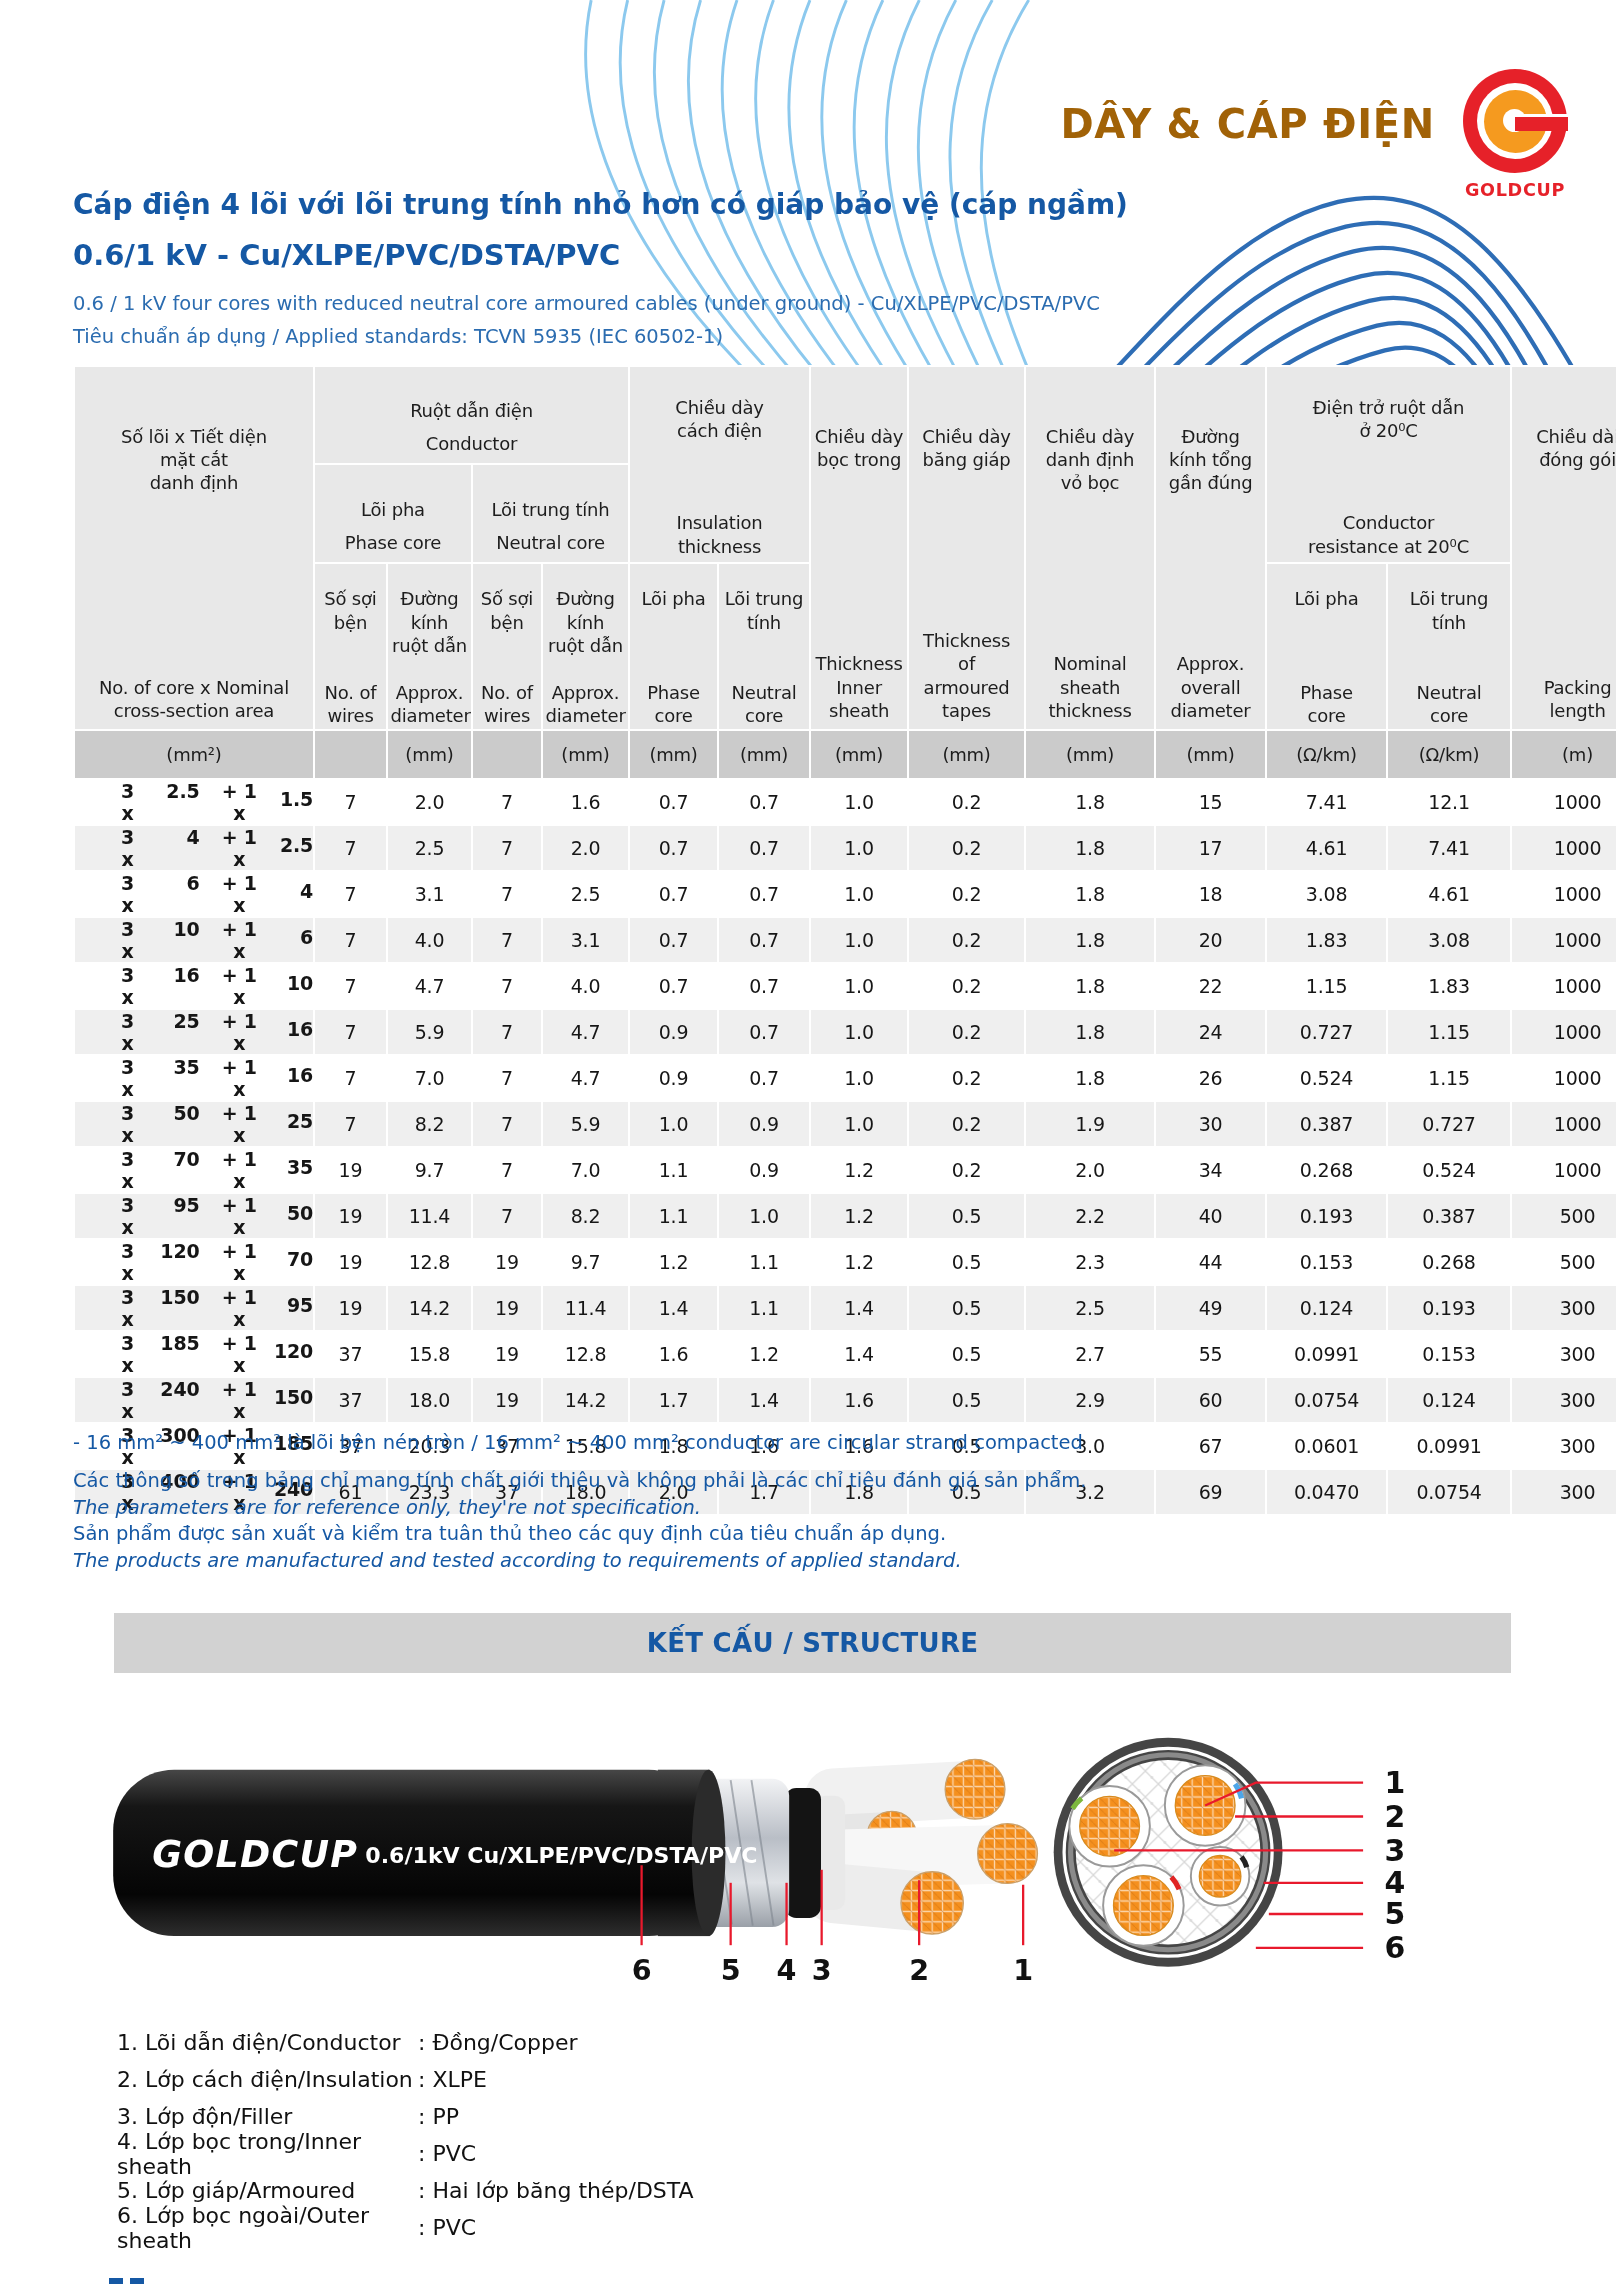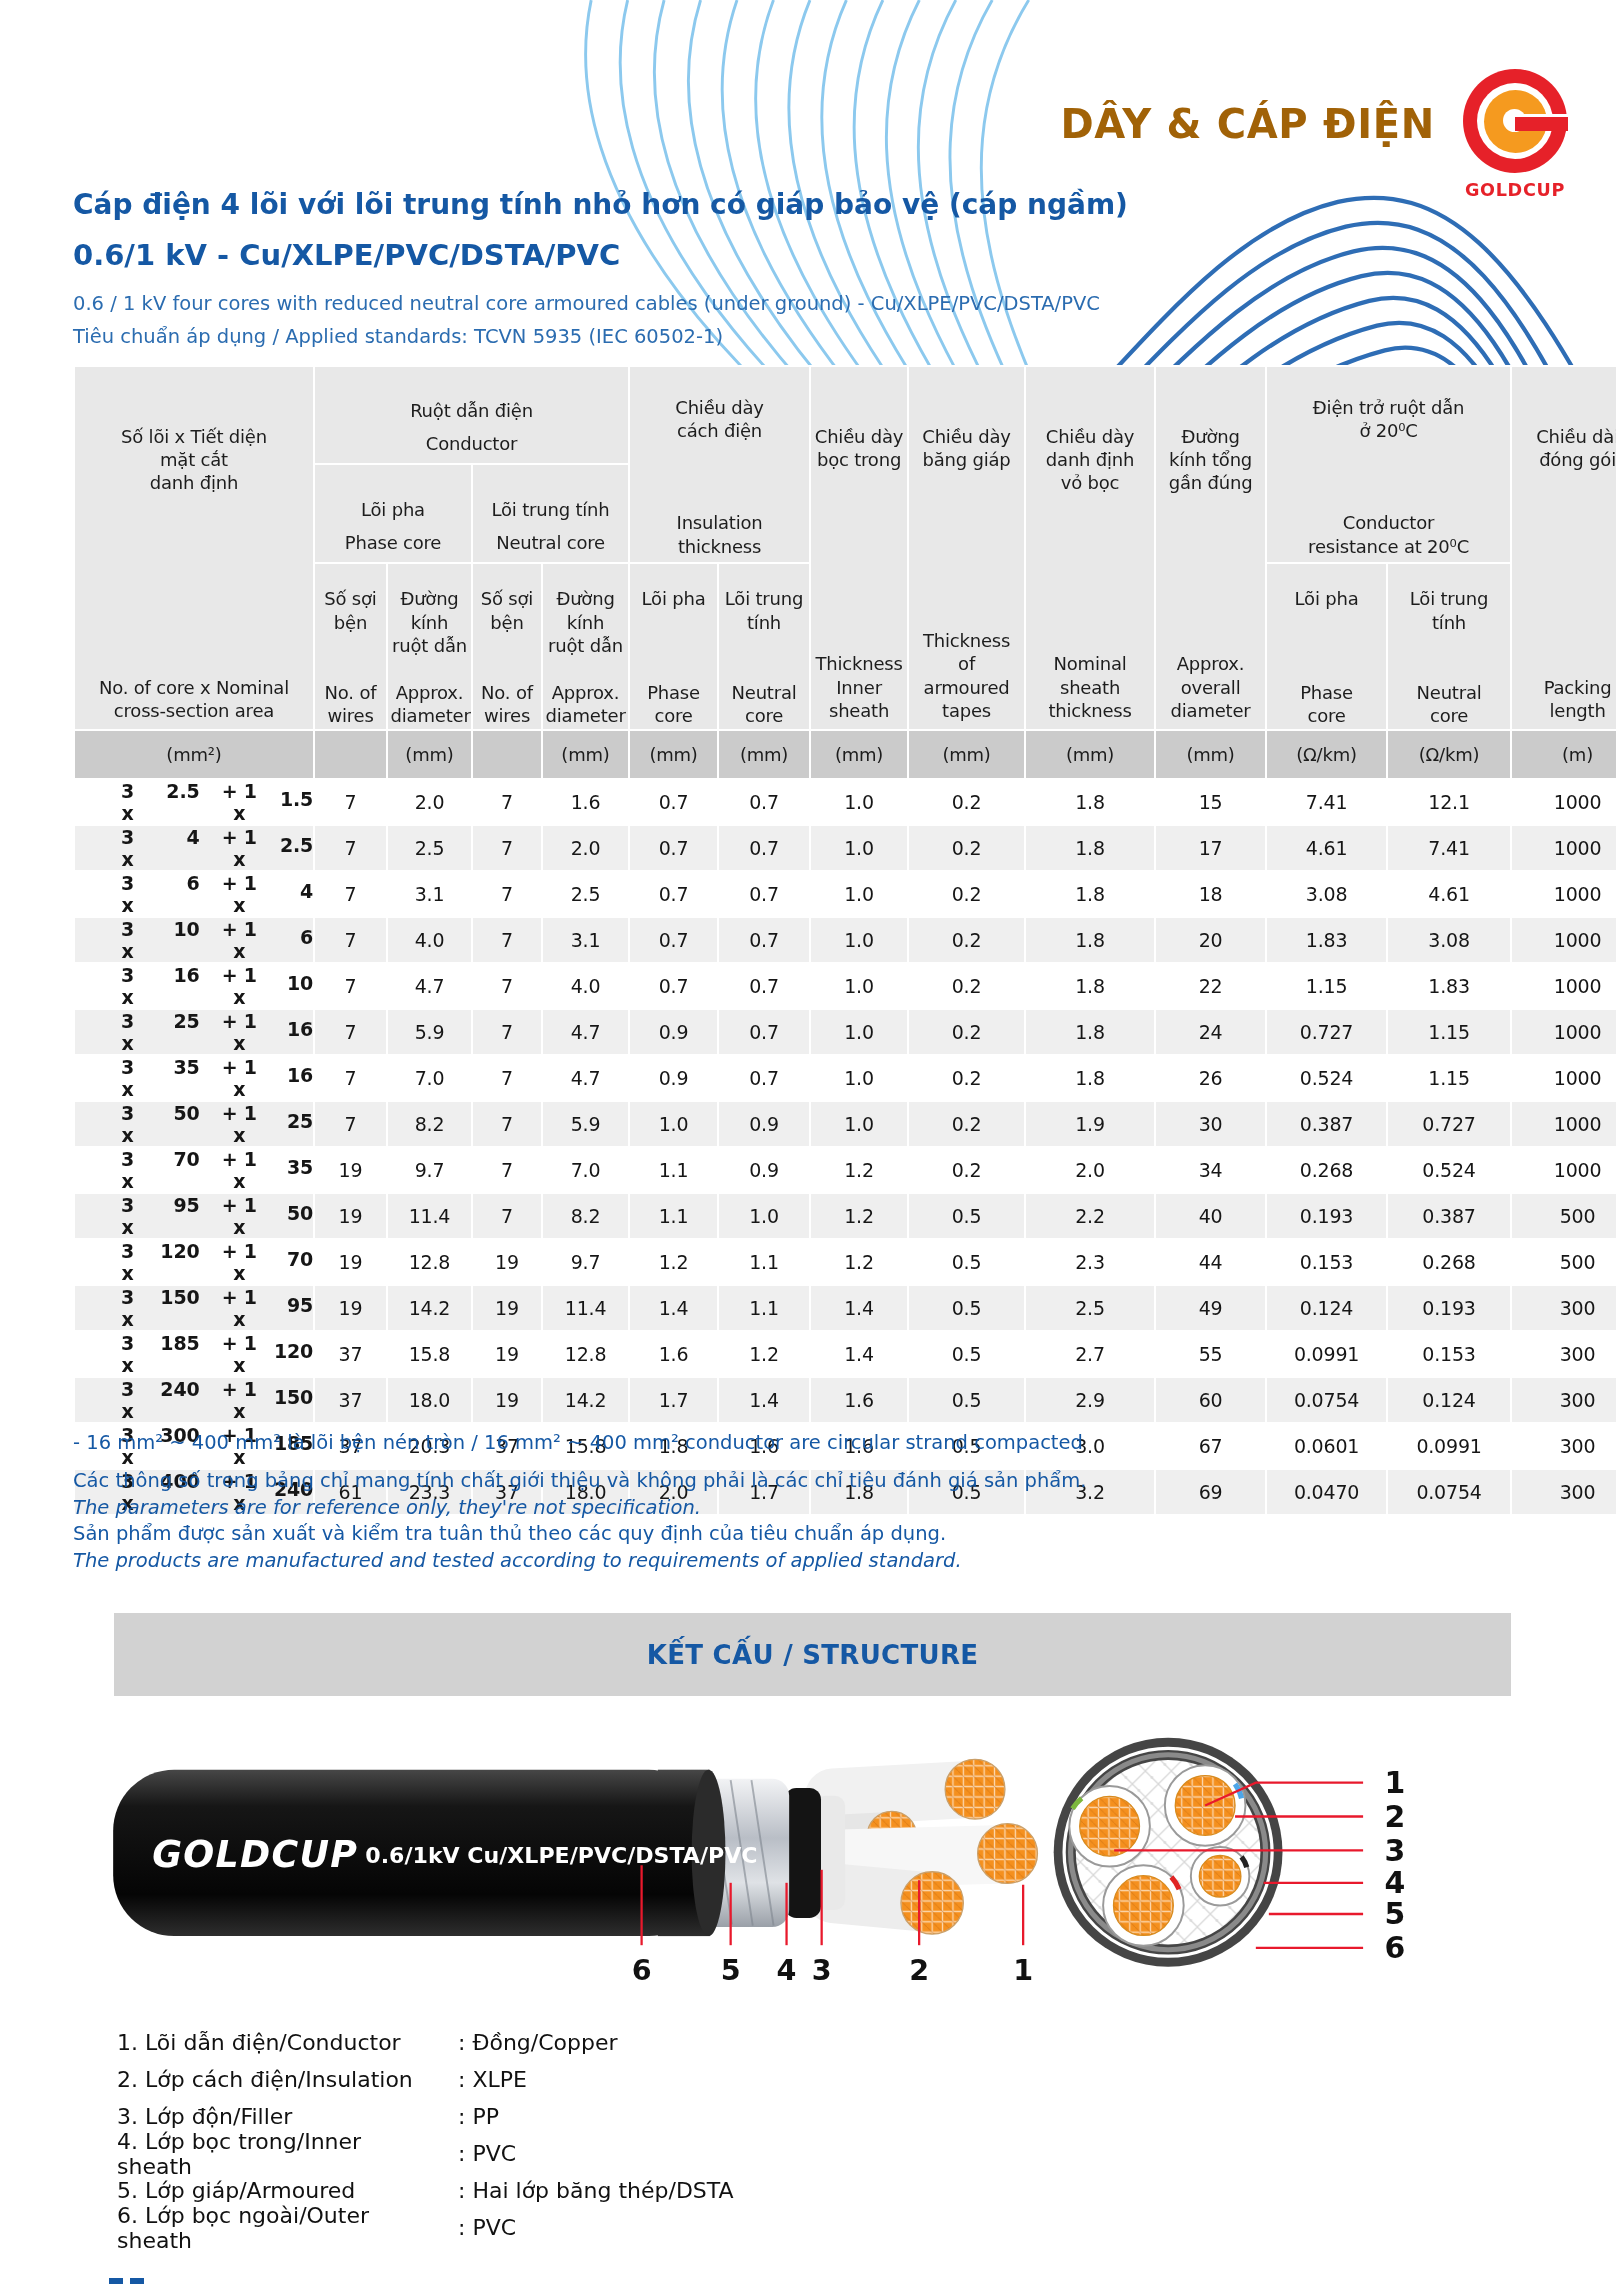--- a/index.html
+++ b/index.html
@@ -51,27 +51,27 @@
   .sizebox .a{width:62px;}
   .sizebox .mid{margin-left:15px;}
   .sizebox .b{width:53px;margin-top:8px;}
   
   #notes{position:absolute;left:73px;top:1430px;z-index:2;font-size:19.5px;color:#1558a4;line-height:1.36;}
   #notes .vnbold{font-weight:normal;}
   #notes .enital{font-style:italic;}
   #notes p{margin:0;}
   #notes .gap{height:11.7px;}
   
-  #structure-bar{position:absolute;left:114px;top:1613px;width:1397px;height:83px;background:#d2d2d2;
+  #structure-bar{position:absolute;left:114px;top:1613px;width:1397px;height:60px;background:#d2d2d2;
       z-index:2;display:flex;align-items:center;justify-content:center;}
   #structure-title{font-size:26px;font-weight:bold;color:#1558a4;letter-spacing:0.3px;}
   #structure-art{position:absolute;left:0;top:1719px;z-index:2;}
   
   #legend{position:absolute;left:117px;top:2024px;z-index:2;}
-  .legend-row{display:flex;height:37px;align-items:center;font-size:22px;color:#111;gap:40px;}
+  .legend-row{display:flex;height:37px;align-items:center;font-size:22px;color:#111;}
   .legend-label{width:301px;}
   .legend-value{}
   
   #footer-mark{position:absolute;left:109px;top:2278px;z-index:2;display:flex;gap:6.5px;}
   #footer-mark div{width:14.3px;height:6.5px;background:#1558a4;}
 </style>
 </head>
 <body>
 
 <div id="page">

